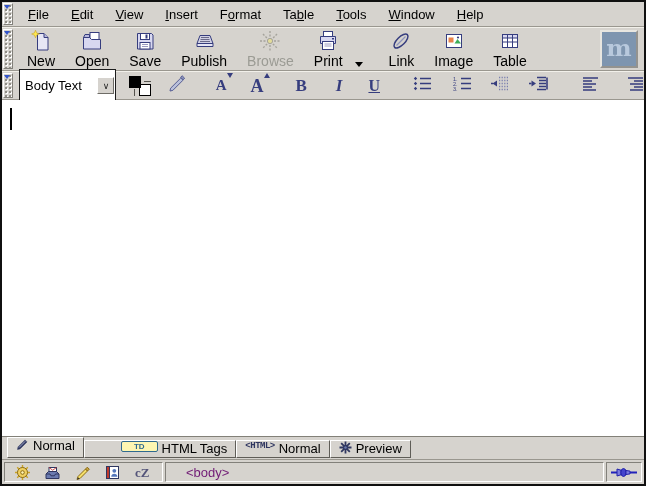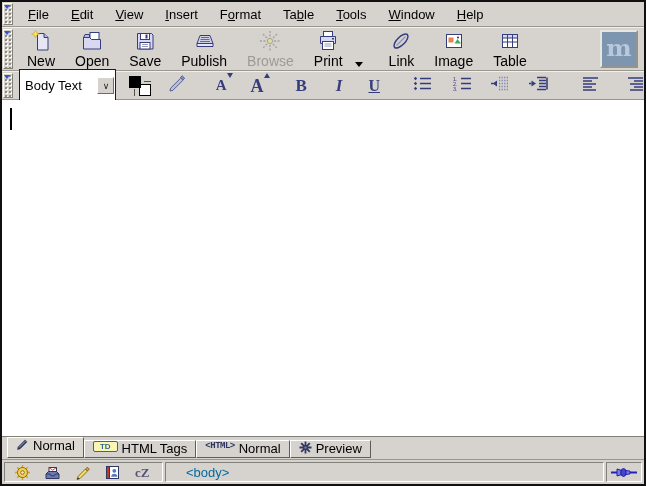--- a/index.html
+++ b/index.html
@@ -123,39 +123,39 @@
     display:flex; align-items:flex-start; gap:4px;
     height:18px; margin-bottom:1px; padding:0 8px;
     border:1px solid; border-color:#ffffff #5f5d57 #5f5d57 #ffffff;
     background:#d6d3ce; font-size:13px; color:#000; cursor:pointer;
     white-space:nowrap;
   }
   .tab.active { height:21px; background:#dbd8d2; }
   .td-badge {
     font-size:8px; font-weight:bold; color:#2f6a8f;
     background:#fdf6b2; border:1px solid #2f6a8f; border-radius:2px;
-    padding:0 6px; line-height:9px;
+    padding:0 12px; line-height:9px;margin-left:28px;
   }
   .src-badge {
     font-family:Liberation Mono, monospace; font-weight:bold;
     font-size:9px; color:#2f3660; letter-spacing:-0.5px;
   }
 
   
   .statusbar {
     height:25px; background:#d6d3ce; border-top:1px solid #9a978f;
     display:flex; align-items:stretch; padding:2px; flex:0 0 auto; gap:2px;
   }
   .sb-cell {
     border:1px solid; border-color:#82807a #ffffff #ffffff #82807a;
     display:flex; align-items:center;
   }
   .sb-components { padding:8px 9px; gap:13px; }
   .sb-components svg { cursor:pointer; }
-  .sb-structure { flex:1; padding-left:20px; font-size:13px; color:#0369a1; }
+  .sb-structure { flex:1; padding-left:20px; font-size:13px; color:#701a75; }
   .sb-structure span { cursor:pointer; }
   .sb-online { width:36px; justify-content:center; }
 </style>
 </head>
 <body>
 
 <div class="window">
 
   <div class="menubar">
     <div class="grippy"></div>

